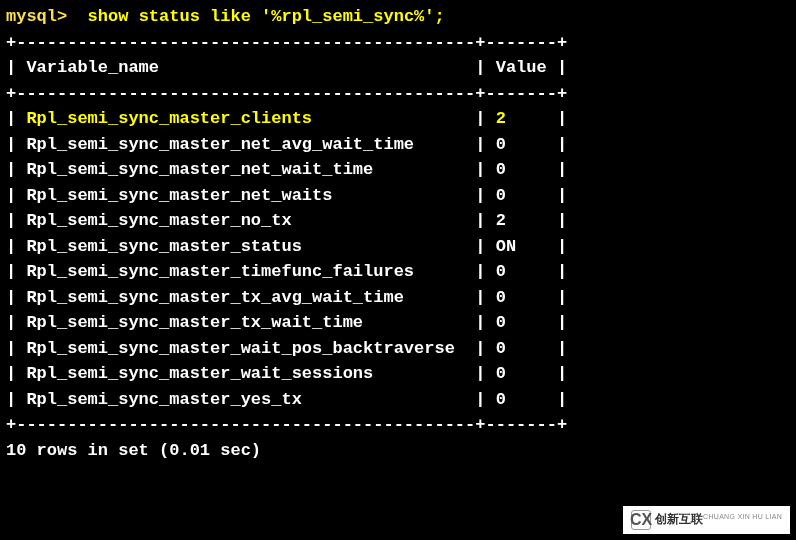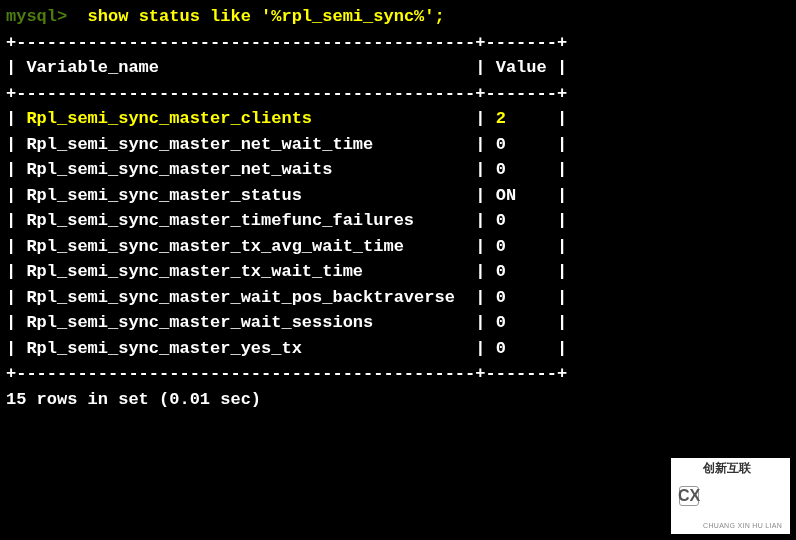--- a/index.html
+++ b/index.html
@@ -17,21 +17,21 @@
       width: 796px;
       height: 540px;
       overflow: hidden;
       position: relative;
       line-height: 1.5;
     }
     .prompt-line {
       white-space: pre;
     }
     .prompt {
-      color: #4d7c0f;
+      color: #fde047;
       margin-top: 16px;
     }
     .command {
       color: #ffff00;
     }
     .divider {
       white-space: pre;
       color: #fff;
     }
     .header-row, .data-row {
@@ -66,23 +66,21 @@
       border-radius: 3px;
       display: flex;
       align-items: center;
       justify-content: center;
       font-weight: bold;
       color: #555;
       font-size: 16px;
     }
     .watermark-text {
       display: flex;
-      flex-direction: column;
       line-height: 1.1;
-      gap: 47px;
     }
     .watermark-cn {
       font-size: 12px;
       font-weight: bold;
       color: #333;
     }
     .watermark-en {
       font-size: 7px;
       color: #888;
       letter-spacing: 0.3px;
@@ -90,31 +88,33 @@
   </style>
 </head>
 <body>
 
 <div id="terminal">
     <div class="prompt-line"><span class="prompt">mysql&gt; </span><span class="command"> show status like '%rpl_semi_sync%';</span></div>
     <div class="divider">+---------------------------------------------+-------+</div>
     <div class="header-row">| Variable_name                               | Value |</div>
     <div class="divider">+---------------------------------------------+-------+</div>
     <div class="data-row"><span>| </span><span class="highlight">Rpl_semi_sync_master_clients               </span><span> | </span><span class="highlight">2    </span><span> |</span></div>
+    <div class="data-row">| Rpl_semi_sync_master_net_avg_wait_time      | 0     |</div>
     <div class="data-row">| Rpl_semi_sync_master_net_wait_time          | 0     |</div>
     <div class="data-row">| Rpl_semi_sync_master_net_waits              | 0     |</div>
+    <div class="data-row">| Rpl_semi_sync_master_no_tx                  | 2     |</div>
     <div class="data-row">| Rpl_semi_sync_master_status                 | ON    |</div>
     <div class="data-row">| Rpl_semi_sync_master_timefunc_failures      | 0     |</div>
     <div class="data-row">| Rpl_semi_sync_master_tx_avg_wait_time       | 0     |</div>
     <div class="data-row">| Rpl_semi_sync_master_tx_wait_time           | 0     |</div>
     <div class="data-row">| Rpl_semi_sync_master_wait_pos_backtraverse  | 0     |</div>
     <div class="data-row">| Rpl_semi_sync_master_wait_sessions          | 0     |</div>
     <div class="data-row">| Rpl_semi_sync_master_yes_tx                 | 0     |</div>
     <div class="divider">+---------------------------------------------+-------+</div>
-    <div class="footer-line">15 rows in set (0.01 sec)</div>
+    <div class="footer-line">10 rows in set (0.01 sec)</div>
   </div>
 
 <div class="watermark">
   <div class="watermark-logo">CX</div>
   <div class="watermark-text">
     <div class="watermark-cn">创新互联</div>
     <div class="watermark-en">CHUANG XIN HU LIAN</div>
   </div>
 </div>
 

